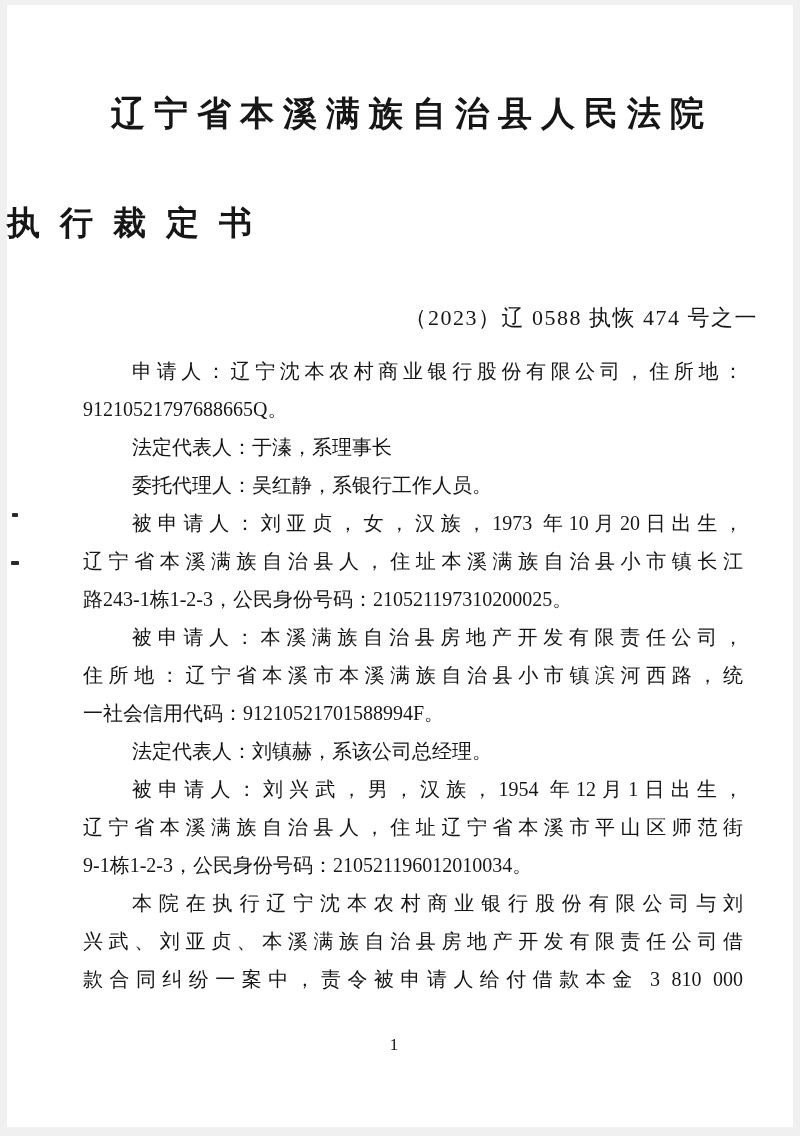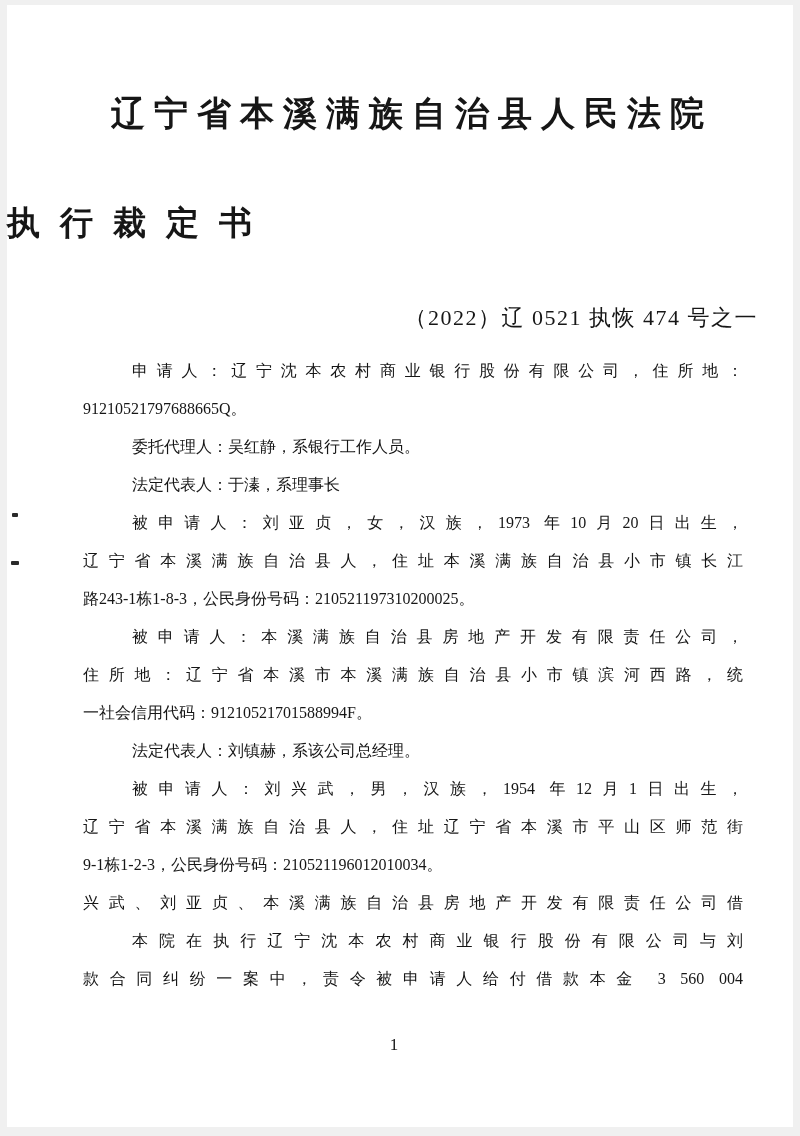--- a/index.html
+++ b/index.html
@@ -55,21 +55,21 @@
   }
   .body-block {
     position: absolute;
     left: 76px;
     top: 347px;
     width: 660px;
   }
   .line {
     height: 38px;
     line-height: 38px;
-    font-size: 16px;
+    font-size: 20px;
     white-space: nowrap;
   }
   .line.indent {
     text-indent: 49px;
   }
   .line.justify {
     text-align: justify;
     text-align-last: justify;
   }
   .page-number {
@@ -92,40 +92,40 @@
 </style>
 </head>
 <body>
 
 <div class="paper">
 
   <div class="court-name">辽宁省本溪满族自治县人民法院</div>
 
   <div class="doc-title">执行裁定书</div>
 
-  <div class="case-number">（2022）辽 0521 执恢 474 号之一</div>
+  <div class="case-number">（2023）辽 0588 执恢 474 号之一</div>
 
   <div class="body-block">
     <div class="line indent justify">申请人：辽宁沈本农村商业银行股份有限公司，住所地：</div>
     <div class="line">91210521797688665Q。</div>
+    <div class="line indent">法定代表人：于溱，系理事长</div>
     <div class="line indent">委托代理人：吴红静，系银行工作人员。</div>
-    <div class="line indent">法定代表人：于溱，系理事长</div>
     <div class="line indent justify">被申请人：刘亚贞，女，汉族，1973 年10月20日出生，</div>
     <div class="line justify">辽宁省本溪满族自治县人，住址本溪满族自治县小市镇长江</div>
-    <div class="line">路243-1栋1-8-3，公民身份号码：210521197310200025。</div>
+    <div class="line">路243-1栋1-2-3，公民身份号码：210521197310200025。</div>
     <div class="line indent justify">被申请人：本溪满族自治县房地产开发有限责任公司，</div>
     <div class="line justify">住所地：辽宁省本溪市本溪满族自治县小市镇滨河西路，统</div>
     <div class="line">一社会信用代码：91210521701588994F。</div>
     <div class="line indent">法定代表人：刘镇赫，系该公司总经理。</div>
     <div class="line indent justify">被申请人：刘兴武，男，汉族，1954 年12月1日出生，</div>
     <div class="line justify">辽宁省本溪满族自治县人，住址辽宁省本溪市平山区师范街</div>
     <div class="line">9-1栋1-2-3，公民身份号码：210521196012010034。</div>
+    <div class="line indent justify">本院在执行辽宁沈本农村商业银行股份有限公司与刘</div>
     <div class="line justify">兴武、刘亚贞、本溪满族自治县房地产开发有限责任公司借</div>
-    <div class="line indent justify">本院在执行辽宁沈本农村商业银行股份有限公司与刘</div>
-    <div class="line justify">款合同纠纷一案中，责令被申请人给付借款本金 3 560 004</div>
+    <div class="line justify">款合同纠纷一案中，责令被申请人给付借款本金 3 810 000</div>
   </div>
 
   <div class="page-number">1</div>
 
   <div class="speck speck-1"></div>
   <div class="speck speck-2"></div>
 
 </div>
 
 </body></html>

